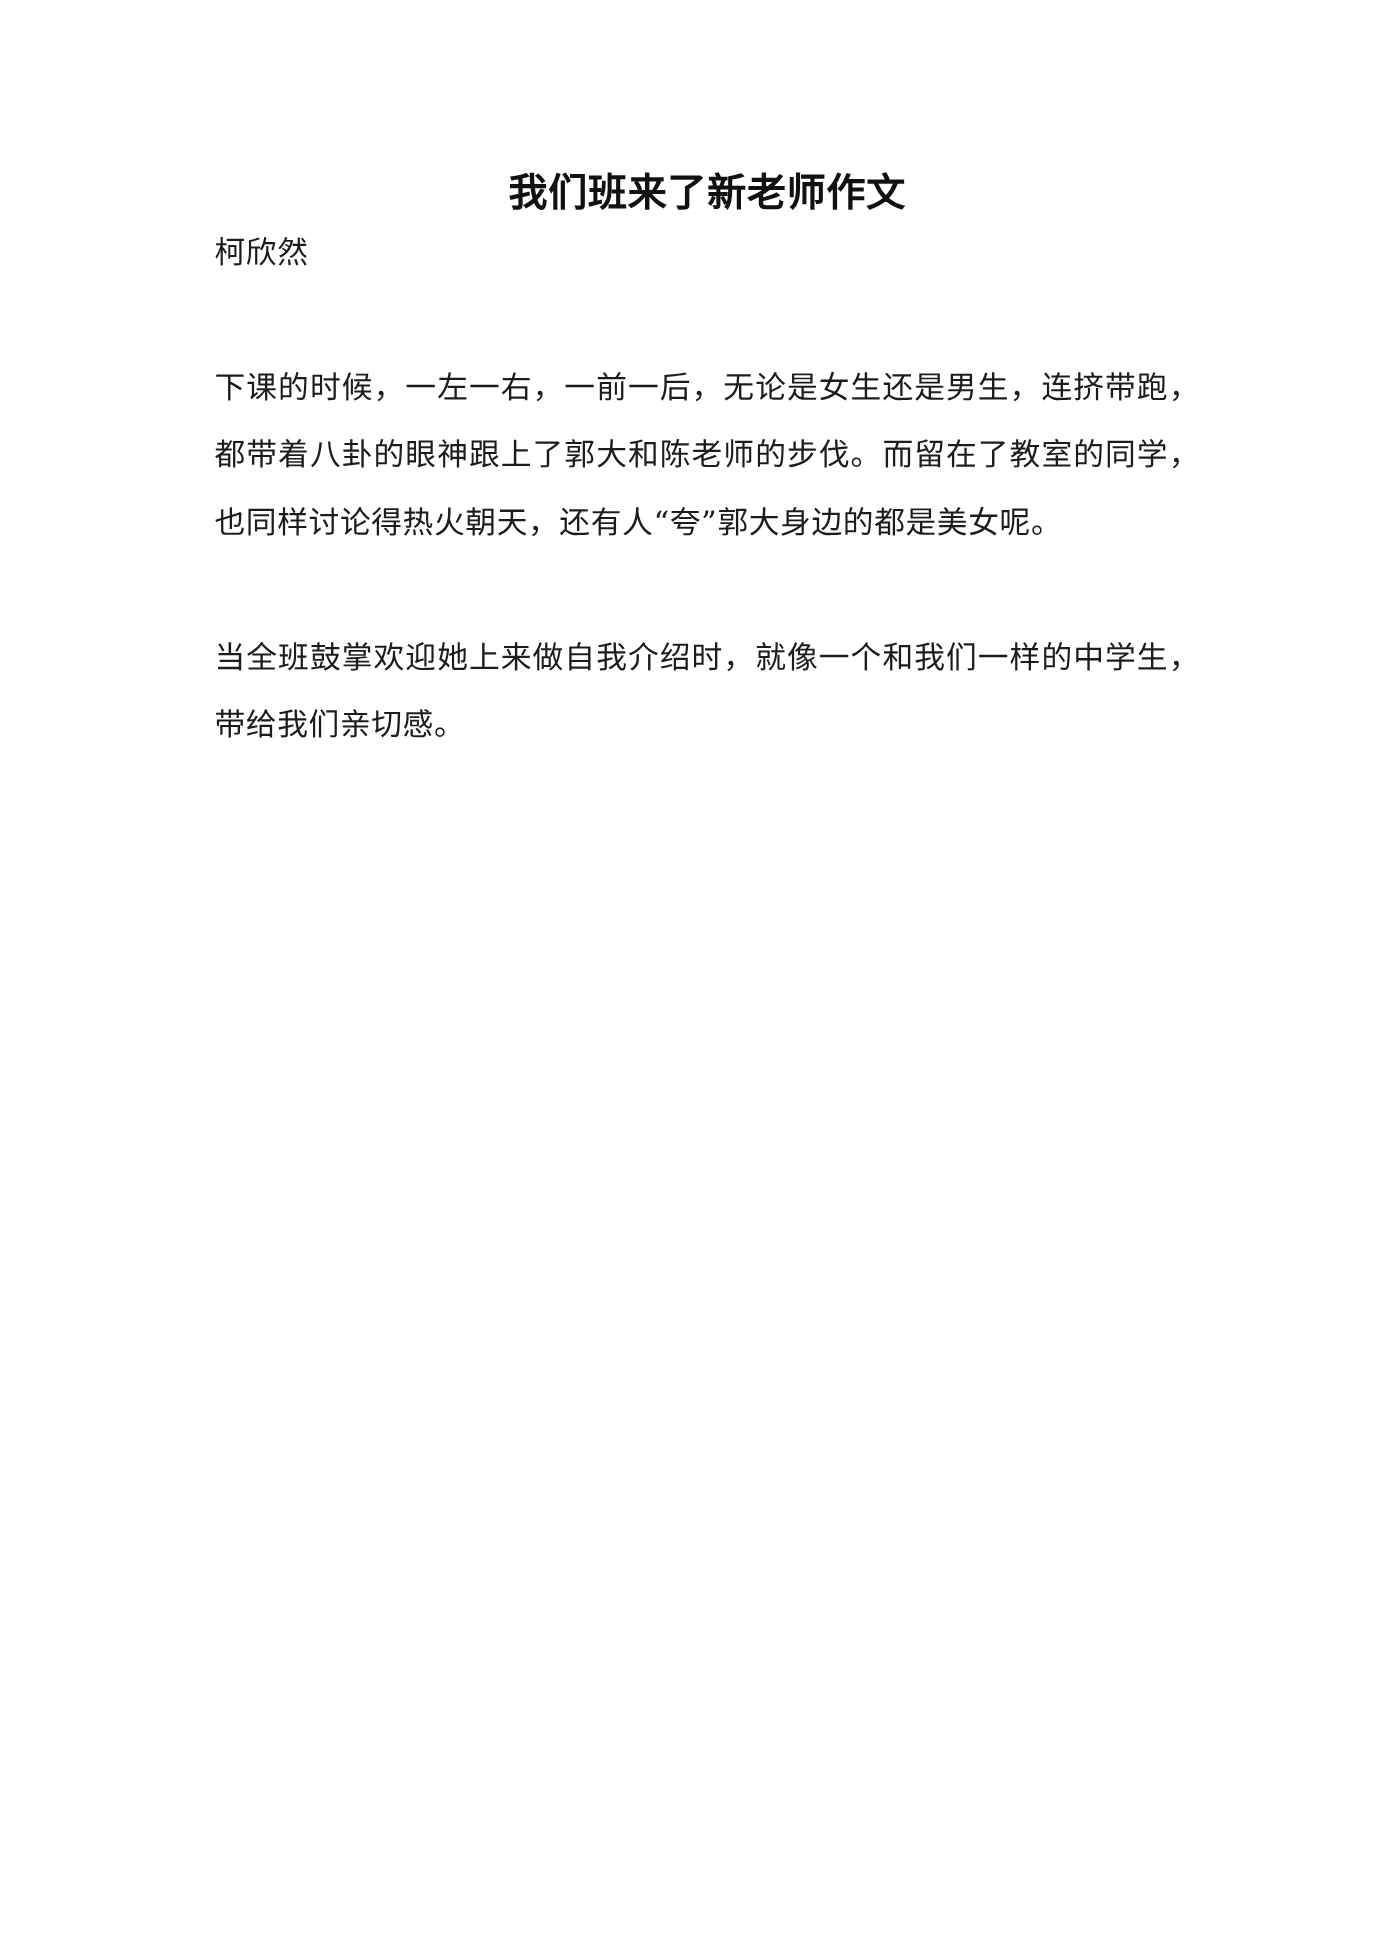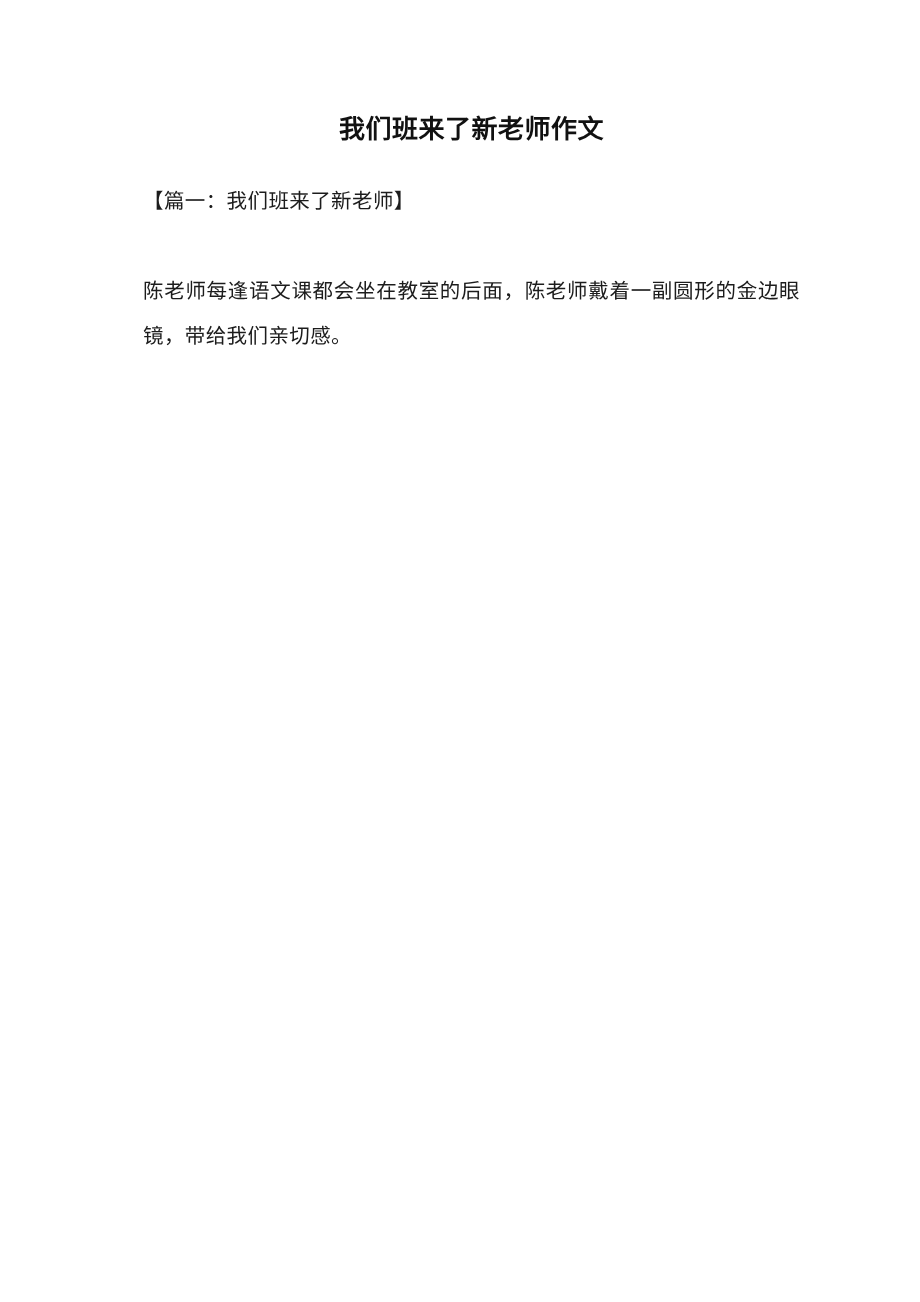--- a/index.html
+++ b/index.html
@@ -70,22 +70,23 @@
   }
 </style>
 </head>
 <body>
 
 <div class="page">
   <div class="content">
 
     <h1 class="doc-title">我们班来了新老师作文</h1>
 
-    <p class="block block--section-head">【篇一：我们班来了新老师】</p>
+
+    <p class="block">柯欣然</p>
 
 
 
+    <p class="block">下课的时候，一左一右，一前一后，无论是女生还是男生，连挤带跑，都带着八卦的眼神跟上了郭大和陈老师的步伐。而留在了教室的同学，也同样讨论得热火朝天，还有人“夸”郭大身边的都是美女呢。</p>
 
-
-    <p class="block">陈老师每逢语文课都会坐在教室的后面，陈老师戴着一副圆形的金边眼镜，带给我们亲切感。</p>
+    <p class="block">当全班鼓掌欢迎她上来做自我介绍时，就像一个和我们一样的中学生，带给我们亲切感。</p>
 
   </div>
 </div>
 
 </body></html>

